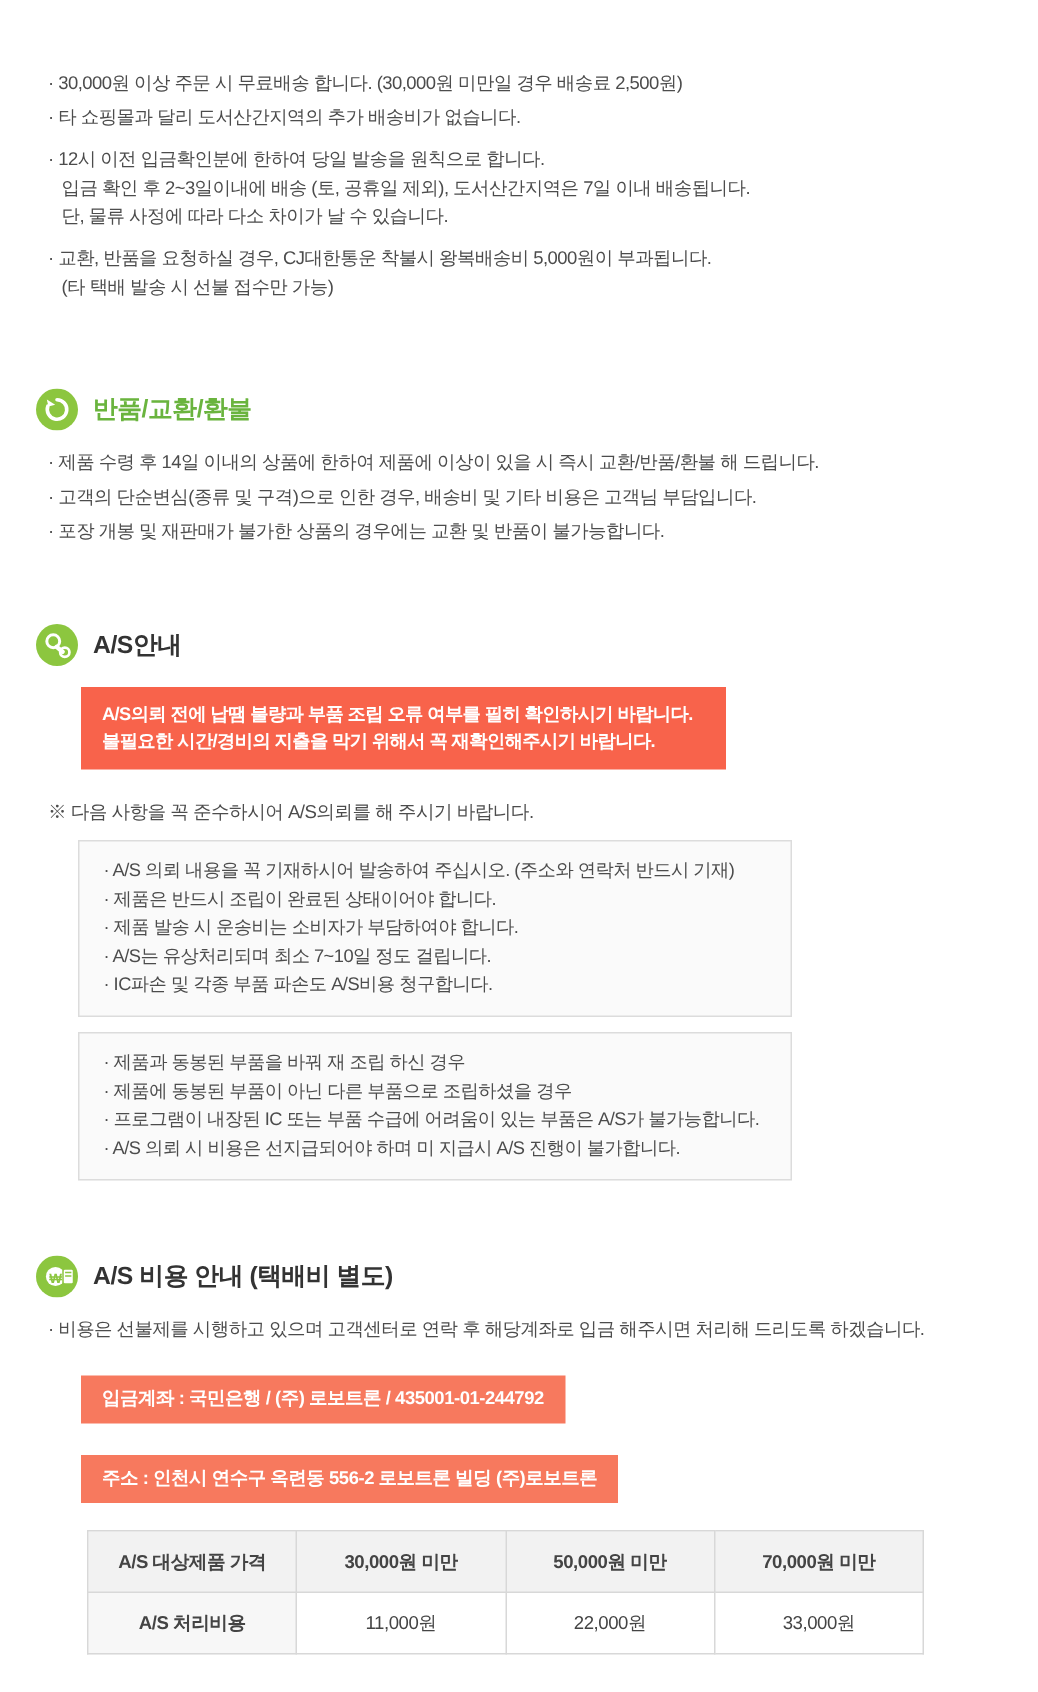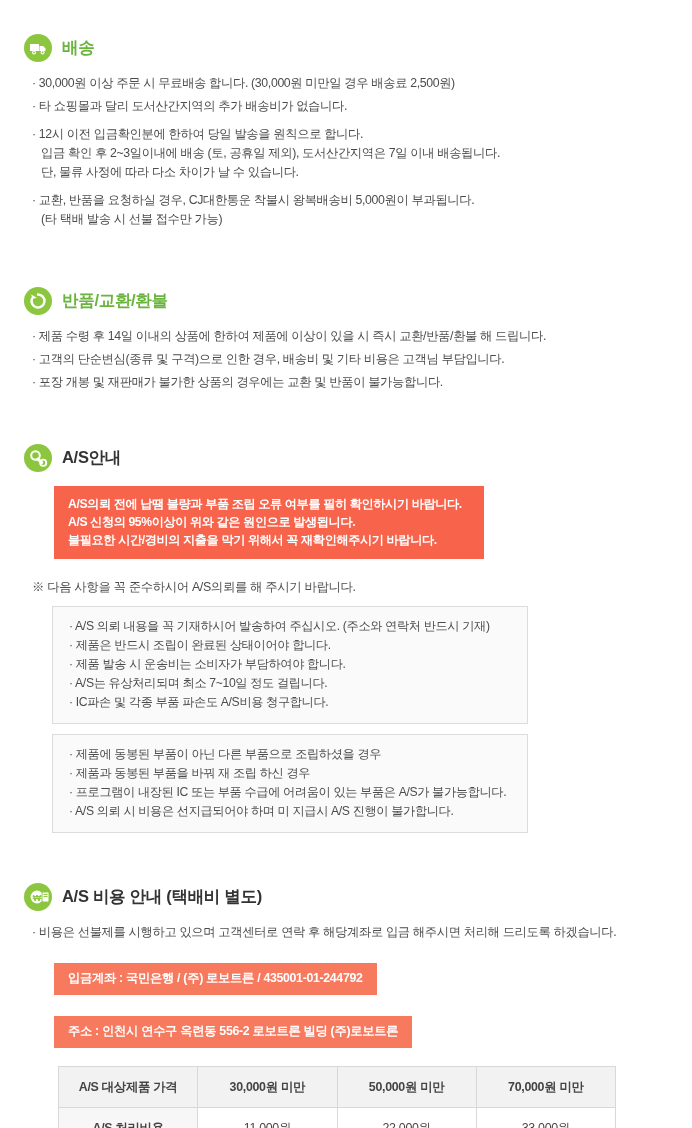--- a/index.html
+++ b/index.html
@@ -155,34 +155,20 @@
   .top-pad  { height: 34px; }
 </style>
 </head>
 <body>
 
 <div class="page">
 
   <div class="top-pad"></div>
 
   <div class="section">
-    <div class="sec-head">
-      <span class="sec-icon">
-        <svg width="28" height="28" viewBox="0 0 28 28">
-          <circle cx="14" cy="14" r="14" fill="#8cc63f"></circle>
-          <path d="M6 10h9v7H6z" fill="#ffffff"></path>
-          <path d="M15.5 12h3.6l2.4 2.6V17h-6z" fill="#ffffff"></path>
-          <circle cx="10" cy="18.4" r="2" fill="#ffffff"></circle>
-          <circle cx="10" cy="18.4" r="0.9" fill="#8cc63f"></circle>
-          <circle cx="18.6" cy="18.4" r="2" fill="#ffffff"></circle>
-          <circle cx="18.6" cy="18.4" r="0.9" fill="#8cc63f"></circle>
-        </svg>
-      </span>
-      <span class="sec-title green">배송</span>
-    </div>
     <div class="lines">
       <div class="line">· 30,000원 이상 주문 시 무료배송 합니다. (30,000원 미만일 경우 배송료 2,500원)</div>
       <div class="gap-xs"></div>
       <div class="line">· 타 쇼핑몰과 달리 도서산간지역의 추가 배송비가 없습니다.</div>
       <div class="gap-sm"></div>
       <div class="line">· 12시 이전 입금확인분에 한하여 당일 발송을 원칙으로 합니다.</div>
       <div class="line indent">입금 확인 후 2~3일이내에 배송 (토, 공휴일 제외), 도서산간지역은 7일 이내 배송됩니다.</div>
       <div class="line indent">단, 물류 사정에 따라 다소 차이가 날 수 있습니다.</div>
       <div class="gap-sm"></div>
       <div class="line">· 교환, 반품을 요청하실 경우, CJ대한통운 착불시 왕복배송비 5,000원이 부과됩니다.</div>
@@ -222,38 +208,37 @@
           <circle cx="11.5" cy="11.5" r="4.3" fill="none" stroke="#ffffff" stroke-width="2"></circle>
           <rect x="13.6" y="13.2" width="8" height="2.9" rx="1.2" fill="#ffffff" transform="rotate(40 13.6 13.2)"></rect>
           <circle cx="19.2" cy="18.8" r="3.1" fill="none" stroke="#ffffff" stroke-width="1.8"></circle>
         </svg>
       </span>
       <span class="sec-title dark">A/S안내</span>
     </div>
 
     <div class="notice">
       <div class="nline">A/S의뢰 전에 납땜 불량과 부품 조립 오류 여부를 필히 확인하시기 바랍니다.</div>
-      <div class="nline">A/S 신청의 95%이상이 위와 같은 원인으로 발생됩니다.</div>
       <div class="nline">불필요한 시간/경비의 지출을 막기 위해서 꼭 재확인해주시기 바랍니다.</div>
     </div>
 
     <div class="note">※ 다음 사항을 꼭 준수하시어 A/S의뢰를 해 주시기 바랍니다.</div>
 
     <div class="gbox">
       <div class="gline">· A/S 의뢰 내용을 꼭 기재하시어 발송하여 주십시오. (주소와 연락처 반드시 기재)</div>
       <div class="gline">· 제품은 반드시 조립이 완료된 상태이어야 합니다.</div>
       <div class="gline">· 제품 발송 시 운송비는 소비자가 부담하여야 합니다.</div>
       <div class="gline">· A/S는 유상처리되며 최소 7~10일 정도 걸립니다.</div>
       <div class="gline">· IC파손 및 각종 부품 파손도 A/S비용 청구합니다.</div>
     </div>
 
 
     <div class="gbox">
+      <div class="gline">· 제품과 동봉된 부품을 바꿔 재 조립 하신 경우</div>
       <div class="gline">· 제품에 동봉된 부품이 아닌 다른 부품으로 조립하셨을 경우</div>
-      <div class="gline">· 제품과 동봉된 부품을 바꿔 재 조립 하신 경우</div>
       <div class="gline">· 프로그램이 내장된 IC 또는 부품 수급에 어려움이 있는 부품은 A/S가 불가능합니다.</div>
       <div class="gline">· A/S 의뢰 시 비용은 선지급되어야 하며 미 지급시 A/S 진행이 불가합니다.</div>
     </div>
   </div>
 
   <div class="sec-gap-3"></div>
 
   <div class="section">
     <div class="sec-head">
       <span class="sec-icon">

